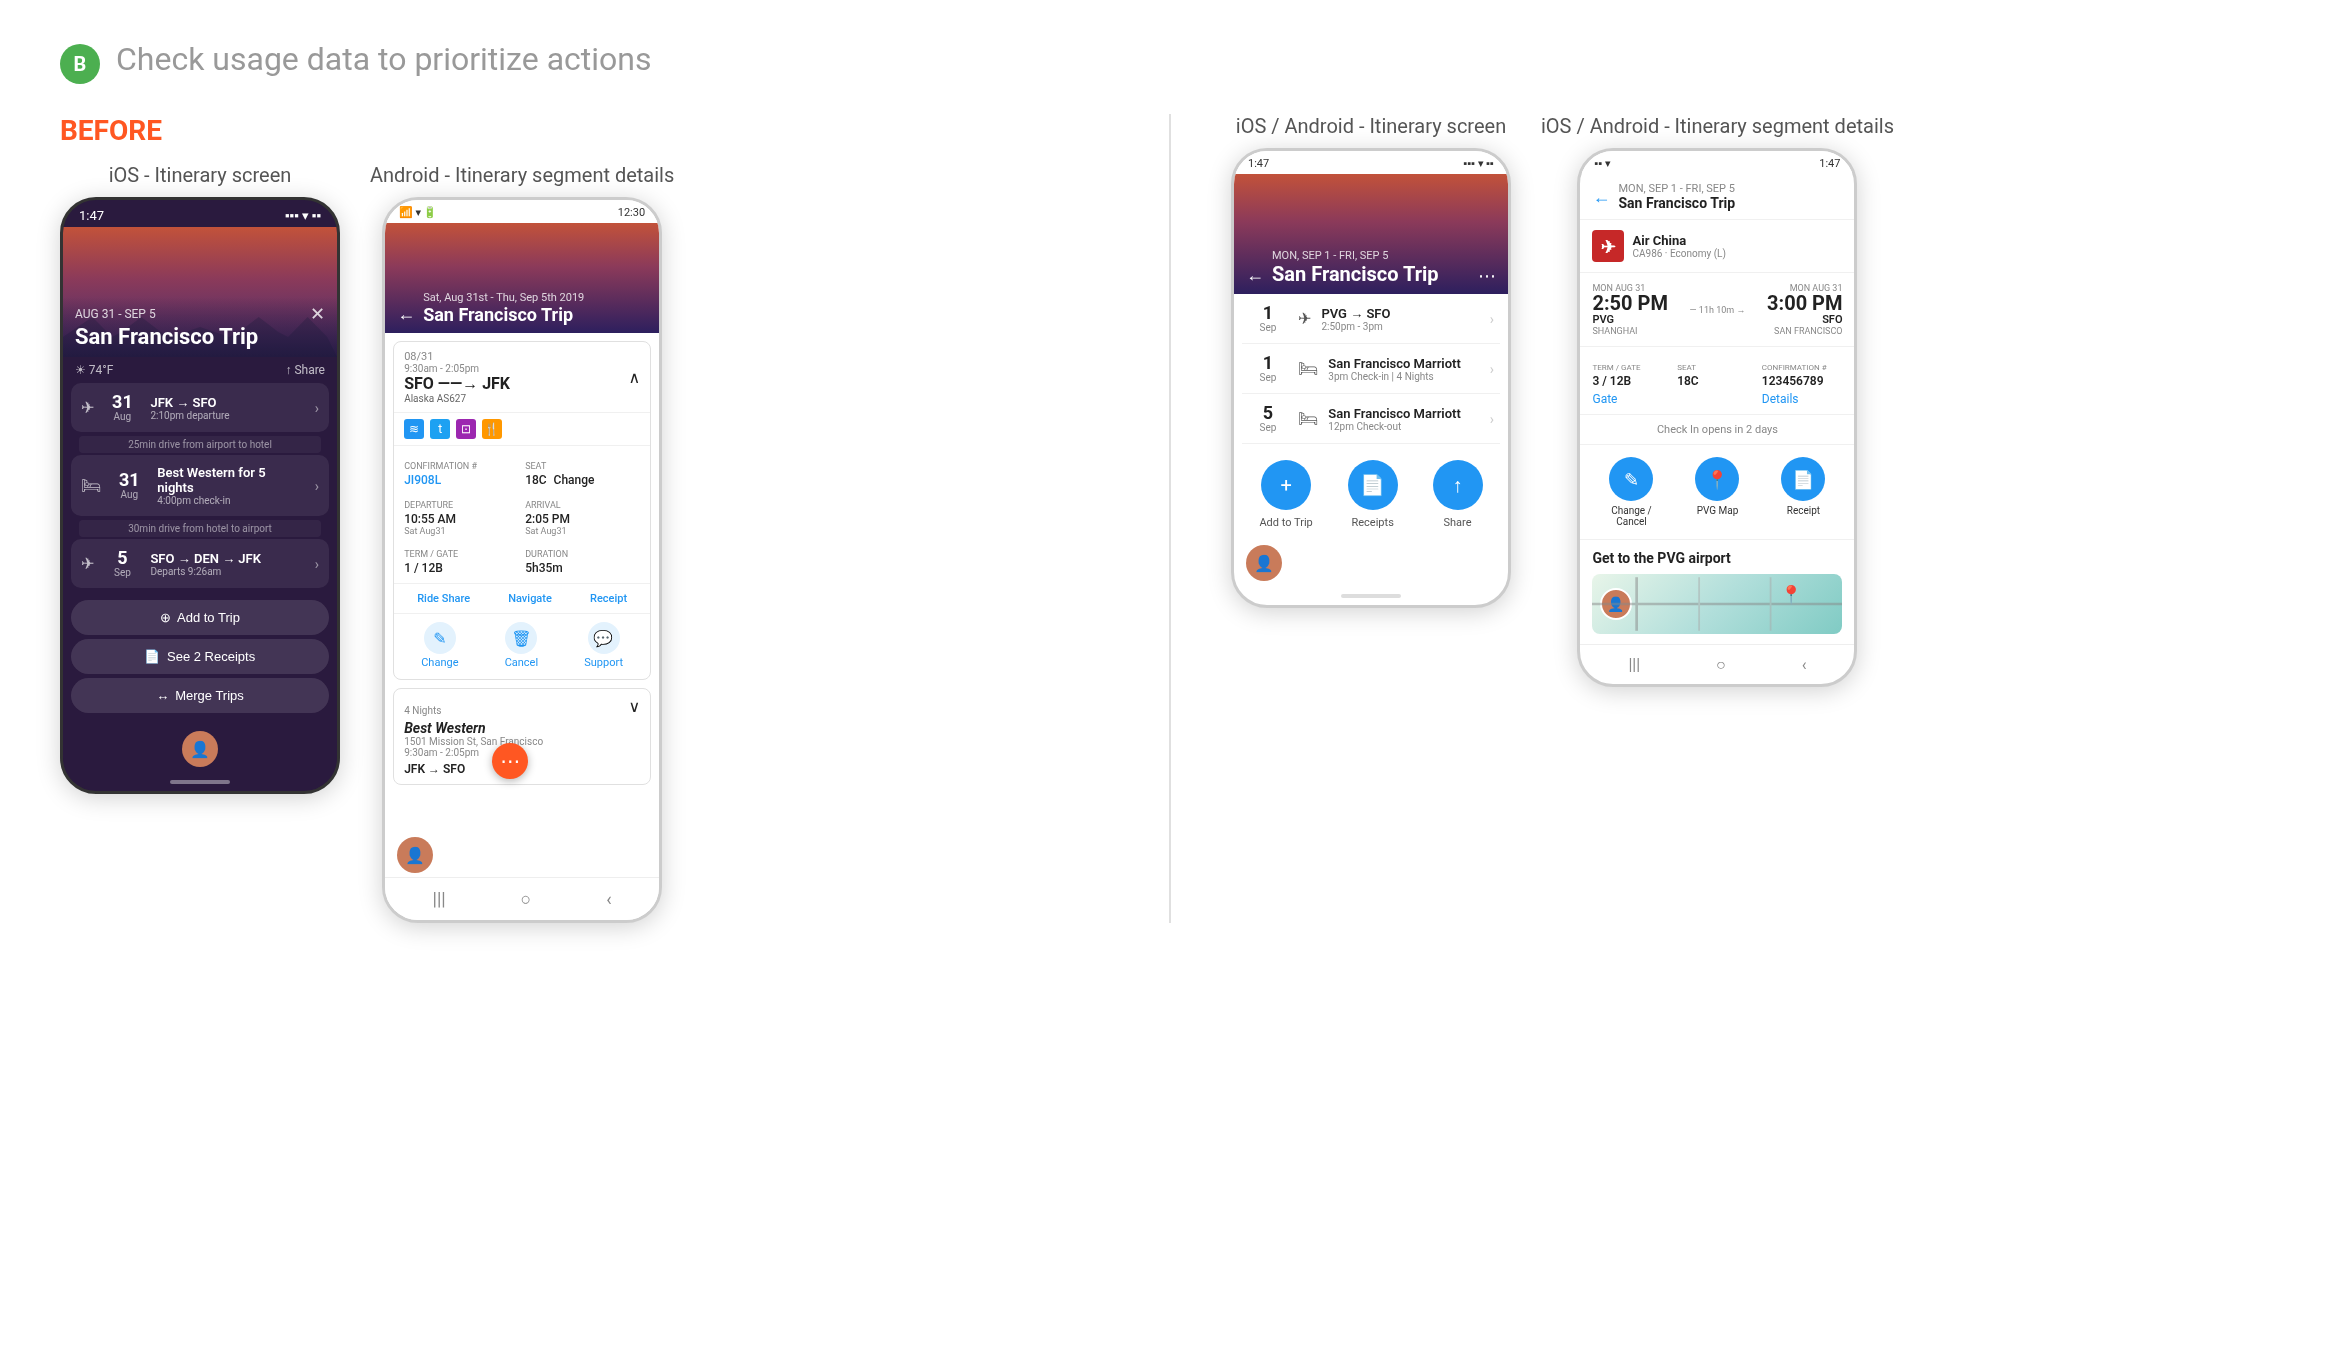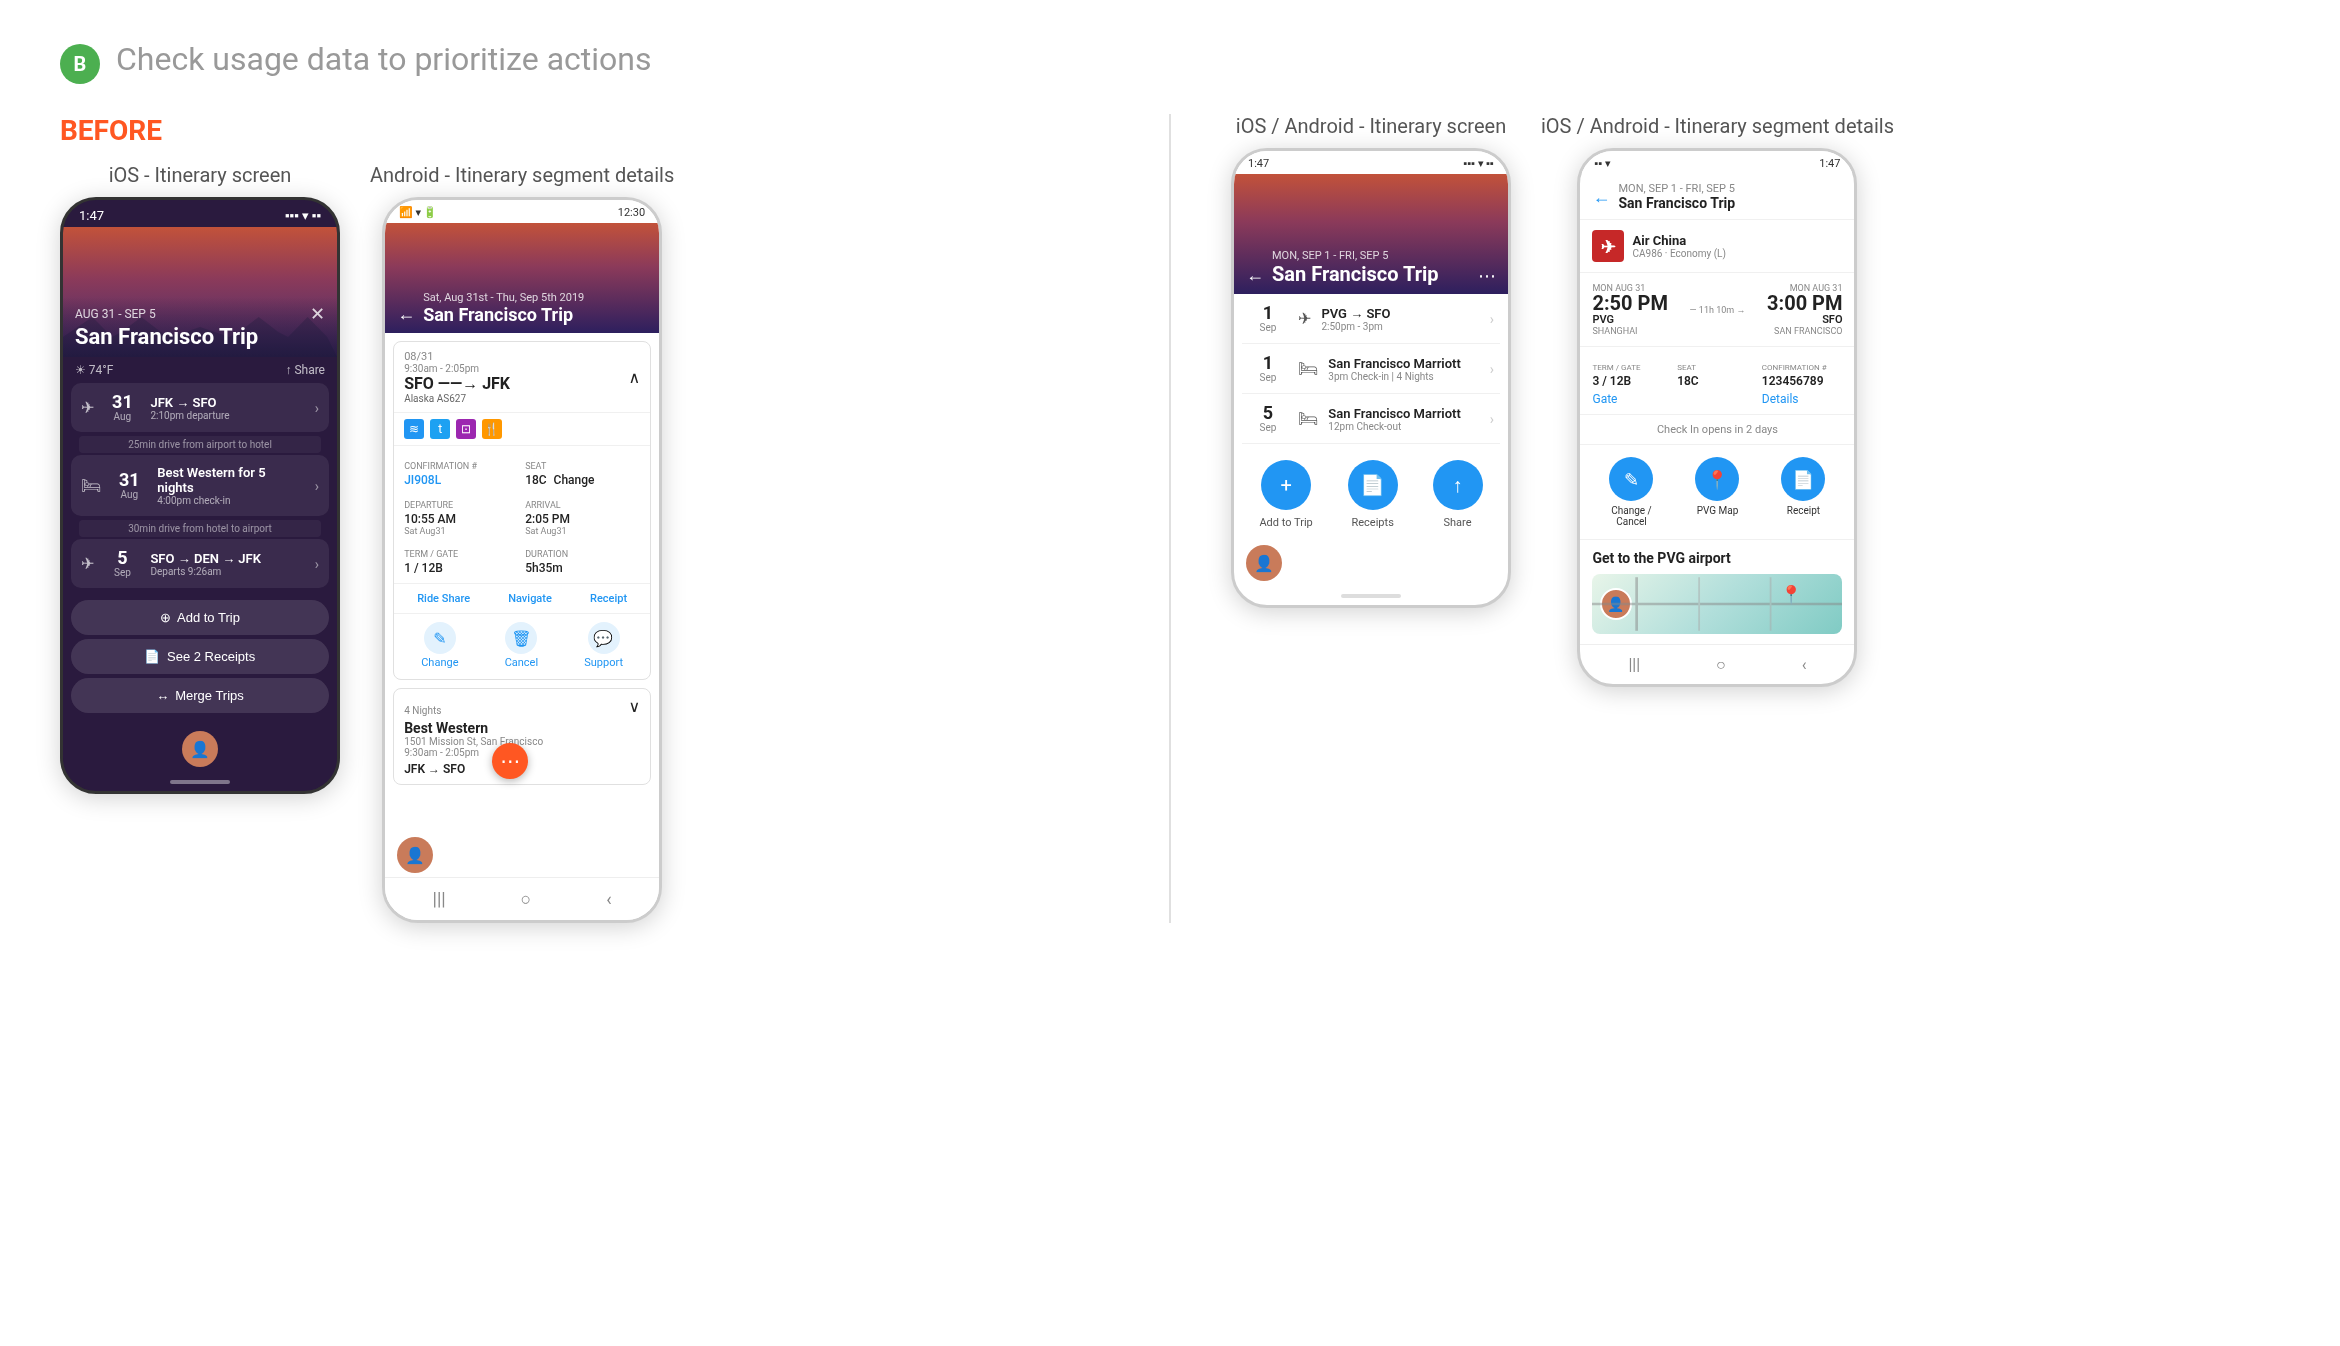--- a/index.html
+++ b/index.html
@@ -395,20 +395,21 @@
       align-items: flex-end;
       margin-bottom: 4px;
     }
     .hotel-card .hc-nights {
       font-size: 10px;
       color: #888;
     }
     .hotel-card .hc-name {
       font-size: 14px;
       font-weight: 700;
+      font-style: italic;
     }
     .hotel-card .hc-addr {
       font-size: 10px;
       color: #888;
     }
     .hotel-card .hc-time {
       font-size: 10px;
       color: #888;
     }
 

